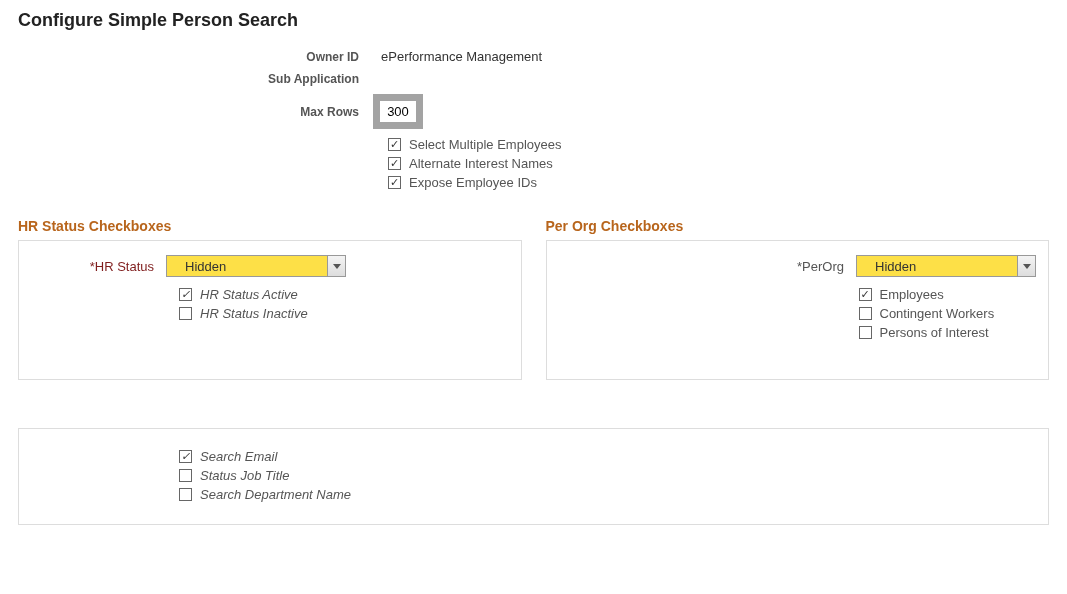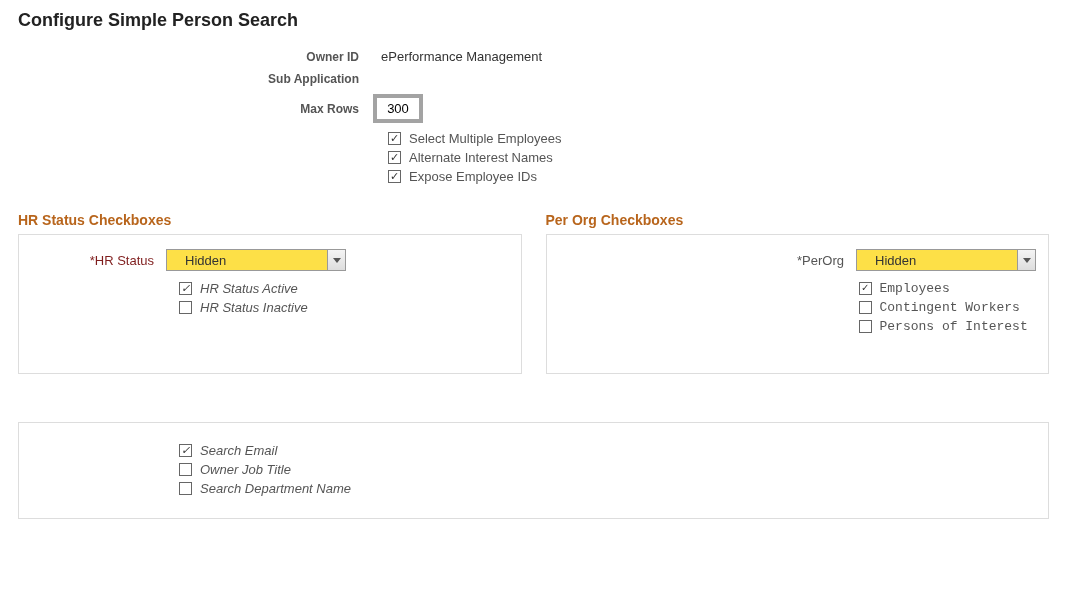--- a/index.html
+++ b/index.html
@@ -30,21 +30,21 @@
       font-size: 12px;
     }
     .form-value {
       color: #333;
       font-size: 13px;
       padding-left: 8px;
     }
     .text-input {
       width: 50px;
       padding: 3px 2px;
-      border: 4px solid #a3a3a3;
+      border: 7px solid #a3a3a3;
       font-size: 13px;
       text-align: center;
     }
     .checkbox-col {
       margin-left: 370px;
       margin-top: 8px;
     }
     .cb-row {
       display: flex;
       align-items: center;
@@ -140,21 +140,20 @@
       border-top: 5px solid #555;
     }
     .panel-cb-group {
       margin-left: 148px;
       margin-top: 6px;
       font-style: italic;
     }
     .panel2-cb-group {
       margin-left: 300px;
       margin-top: 6px;
-      font-family: Liberation Mono, monospace;
     }
     .additional-section {
       margin-top: 48px;
     }
     .full-box {
       border: 1px solid #ddd;
       padding: 14px 12px 18px 12px;
     }
     .full-box .panel-cb-group {
       margin-left: 148px;
@@ -255,21 +254,21 @@
 
 <div class="additional-section">
   <div class="full-box">
     <div class="panel-cb-group">
       <div class="cb-row">
         <span class="checkbox checked"></span>
         <span>Search Email</span>
       </div>
       <div class="cb-row">
         <span class="checkbox"></span>
-        <span>Owner Job Title</span>
+        <span>Status Job Title</span>
       </div>
       <div class="cb-row">
         <span class="checkbox"></span>
         <span>Search Department Name</span>
       </div>
     </div>
   </div>
 </div>
 
 </body></html>

